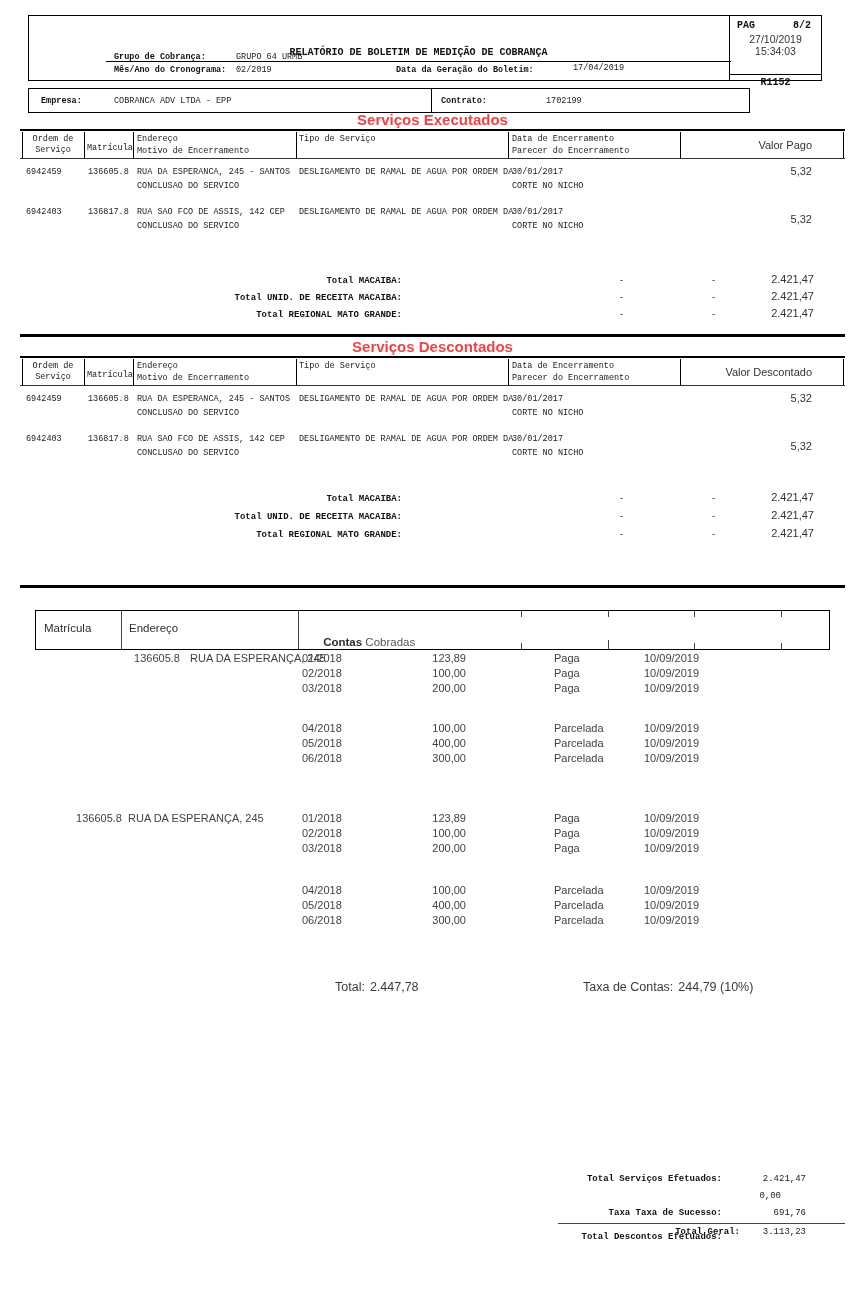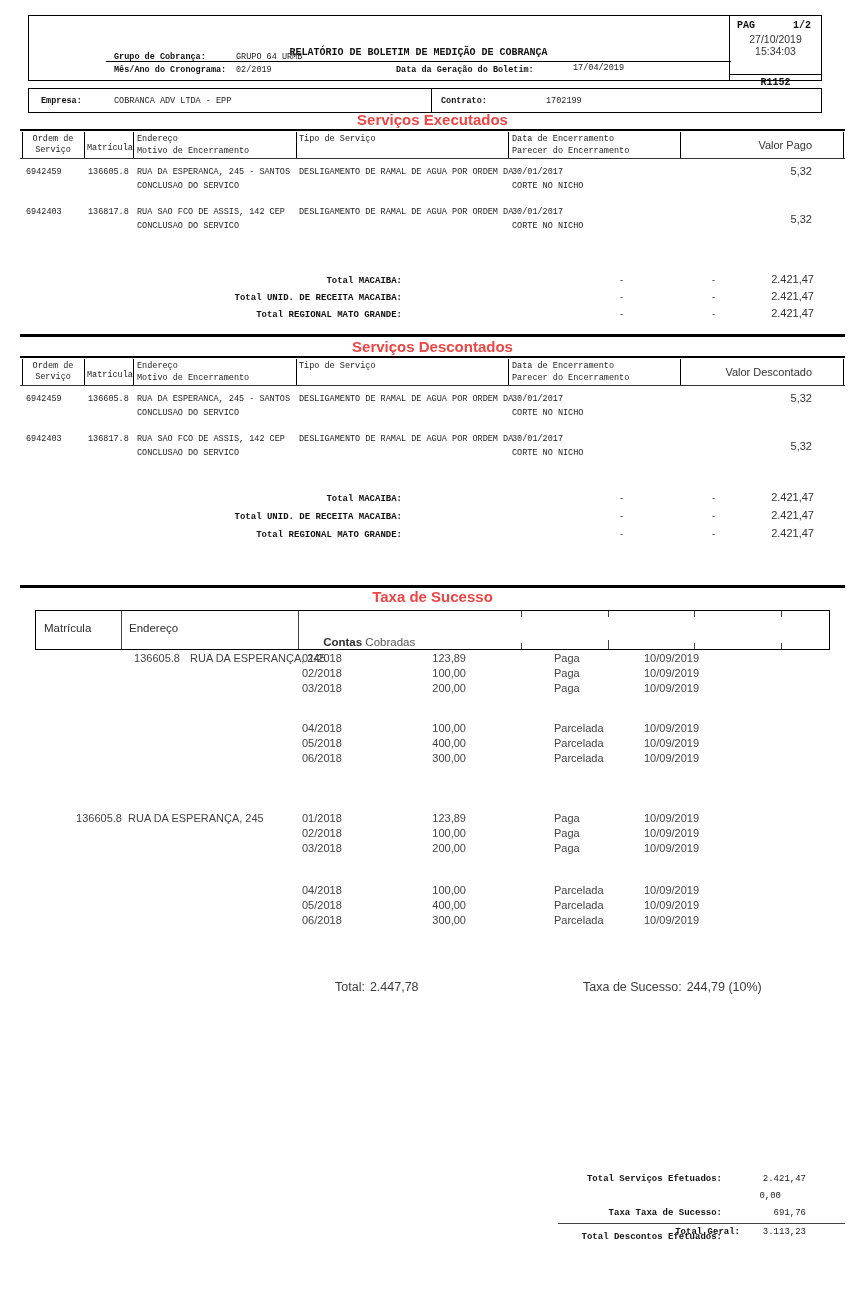--- a/index.html
+++ b/index.html
@@ -35,29 +35,29 @@
       <span class="abs m" style="left:130px;top:36px">GRUPO 64 URMB</span>
       <div class="hl" style="left:0;top:45px;width:100%;height:1px"></div>
       <span class="abs mb" style="left:8px;top:49px">Mês/Ano do Cronograma:</span>
       <span class="abs m" style="left:130px;top:49px">02/2019</span>
       <span class="abs mb" style="left:290px;top:49px">Data da Geração do Boletim:</span>
       <span class="abs m" style="left:467px;top:47px">17/04/2019</span>
     </div>
     <div style="position:absolute;right:0;top:0;width:92px;height:100%;border-left:1.5px solid #000">
       <div style="display:flex;justify-content:space-between;padding:3px 10px 0 7px">
         <span class="mt">PAG</span>
-        <span class="mt">1/2</span>
+        <span class="mt">8/2</span>
       </div>
       <div class="s tc" style="font-size:10.5px;margin-top:1px">27/10/2019</div>
       <div class="s tc" style="font-size:10.5px">15:34:03</div>
       <div class="mt tc" style="border-top:1px solid #000;margin-top:17px;padding-top:1px">R1152</div>
     </div>
   </div>
 
-  <div class="box" style="left:28px;top:88px;width:794px;height:25px">
+  <div class="box" style="left:28px;top:88px;width:722px;height:25px">
     <span class="abs mb" style="left:12px;top:7px">Empresa:</span>
     <span class="abs m" style="left:85px;top:7px">COBRANCA ADV LTDA - EPP</span>
     <div class="vl" style="left:402px;top:0;height:100%"></div>
     <span class="abs mb" style="left:412px;top:7px">Contrato:</span>
     <span class="abs m" style="left:517px;top:7px">1702199</span>
   </div>
 
   <div class="abs st tc" style="left:20px;top:111px;width:825px">Serviços Executados</div>
   <div class="hl" style="left:20px;top:129px;width:825px;height:2px"></div>
   <div class="vl" style="left:22px;top:132px;height:26px"></div>
@@ -155,21 +155,20 @@
   <div class="abs mb tr" style="left:100px;top:512px;width:302px;font-size:9px">Total UNID. DE RECEITA MACAIBA:</div>
   <span class="abs m" style="left:619px;top:512px">-</span>
   <span class="abs m" style="left:711px;top:512px">-</span>
   <div class="abs s tr" style="left:689px;top:509px;width:125px">2.421,47</div>
   <div class="abs mb tr" style="left:100px;top:530px;width:302px;font-size:9px">Total REGIONAL MATO GRANDE:</div>
   <span class="abs m" style="left:619px;top:530px">-</span>
   <span class="abs m" style="left:711px;top:530px">-</span>
   <div class="abs s tr" style="left:689px;top:527px;width:125px">2.421,47</div>
 
   <div class="hl" style="left:20px;top:585px;width:825px;height:2.5px"></div>
-  <div class="abs st tc" style="left:20px;top:588px;width:825px">Taxa de Sucesso</div>
   <div class="box" style="left:35px;top:610px;width:795px;height:40px;border-width:1.5px">
     <span class="abs sh" style="left:8px;top:11px">Matrícula</span>
     <div class="vl" style="left:85px;top:0;height:100%;background:#444"></div>
     <span class="abs sh" style="left:93px;top:11px">Endereço</span>
     <div class="vl" style="left:262px;top:0;height:100%;background:#444"></div>
     <span class="abs sh" style="left:268px;top:13px">
       <b>Contas</b> <span style="color:#555">Cobradas</span>
     </span>
     <div class="vl" style="left:485px;top:0;height:6px;background:#444"></div>
     <div class="vl" style="left:485px;bottom:0;height:6px;background:#444"></div>
@@ -235,21 +234,21 @@
   <span class="abs g" style="left:302px;top:914px">06/2018</span>
   <div class="abs g tr" style="left:376px;top:914px;width:90px">300,00</div>
   <span class="abs g" style="left:554px;top:914px">Parcelada</span>
   <span class="abs g" style="left:644px;top:914px">10/09/2019</span>
 
   <div class="abs sum" style="left:335px;top:980px;display:flex;gap:5px">
     <span>Total:</span>
     <span>2.447,78</span>
   </div>
   <div class="abs sum" style="left:583px;top:980px;display:flex;gap:5px">
-    <span>Taxa de Sucesso:</span>
+    <span>Taxa de Contas:</span>
     <span>244,79 (10%)</span>
   </div>
 
   <div class="abs mb tr" style="left:430px;top:1174px;width:292px;font-size:9px">Total Serviços Efetuados:</div>
   <div class="abs m tr" style="left:660px;top:1174px;width:146px;font-size:9px">2.421,47</div>
   <div class="abs mb tr" style="left:430px;top:1232px;width:292px;font-size:9px">Total Descontos Efetuados:</div>
   <div class="abs m tr" style="left:635px;top:1191px;width:146px;font-size:9px">0,00</div>
   <div class="abs mb tr" style="left:430px;top:1208px;width:292px;font-size:9px">Taxa Taxa de Sucesso:</div>
   <div class="abs m tr" style="left:660px;top:1208px;width:146px;font-size:9px">691,76</div>
   <div class="hl" style="left:558px;top:1223px;width:287px;height:1px;background:#444"></div>

